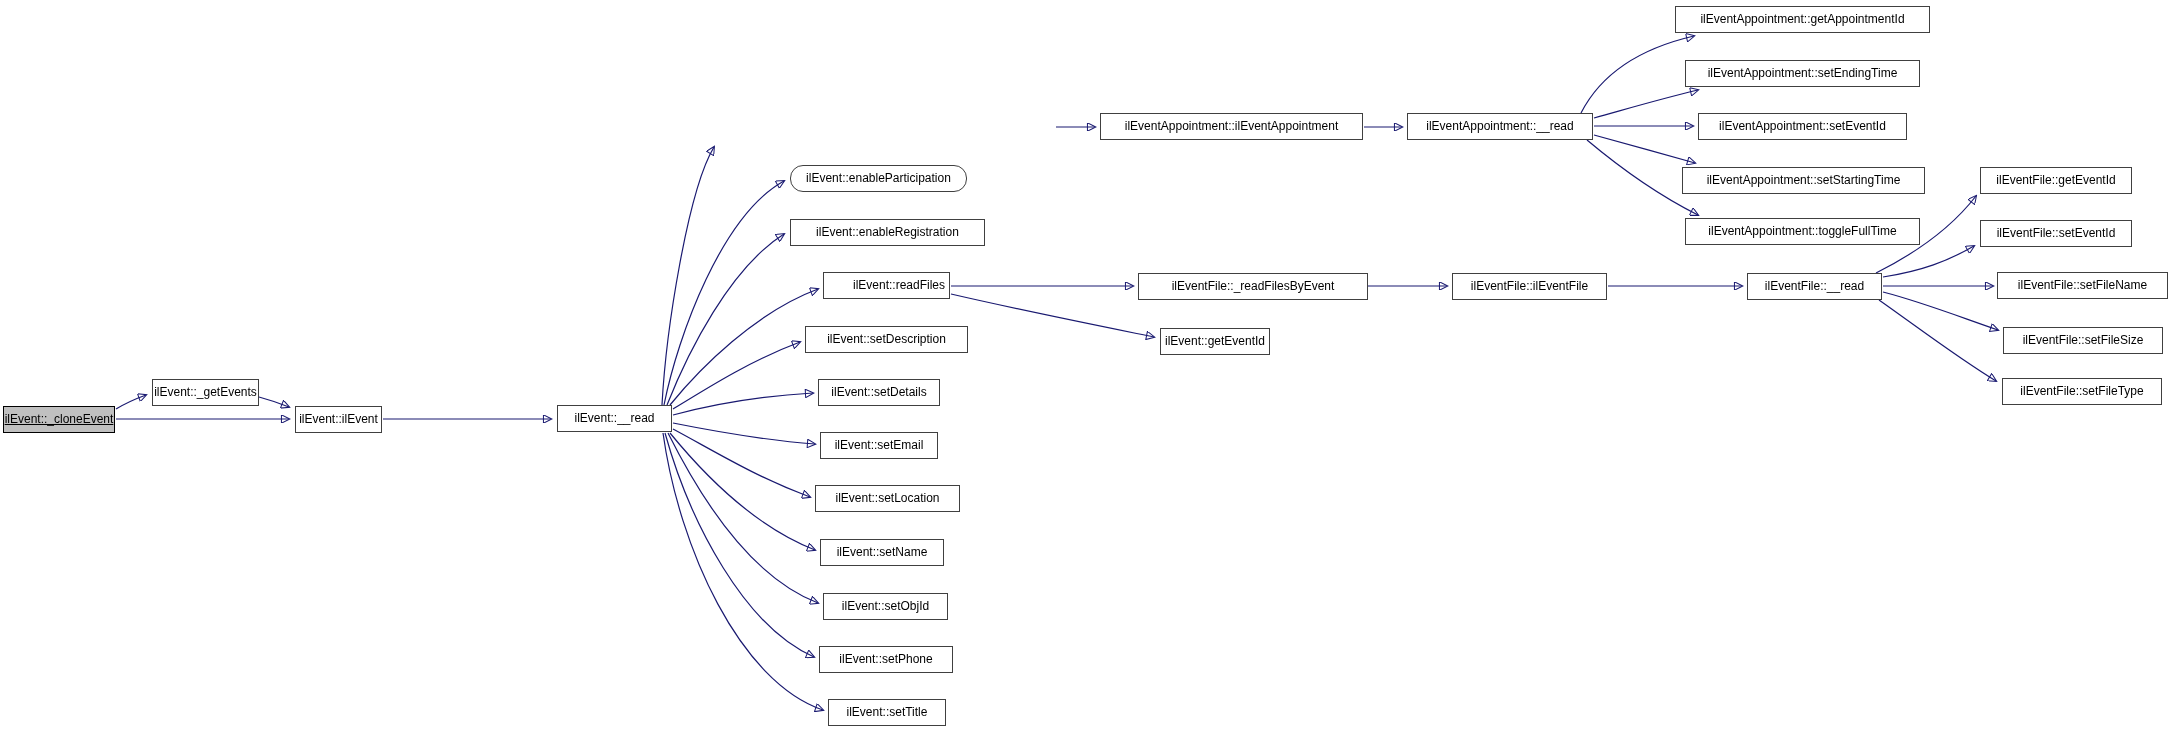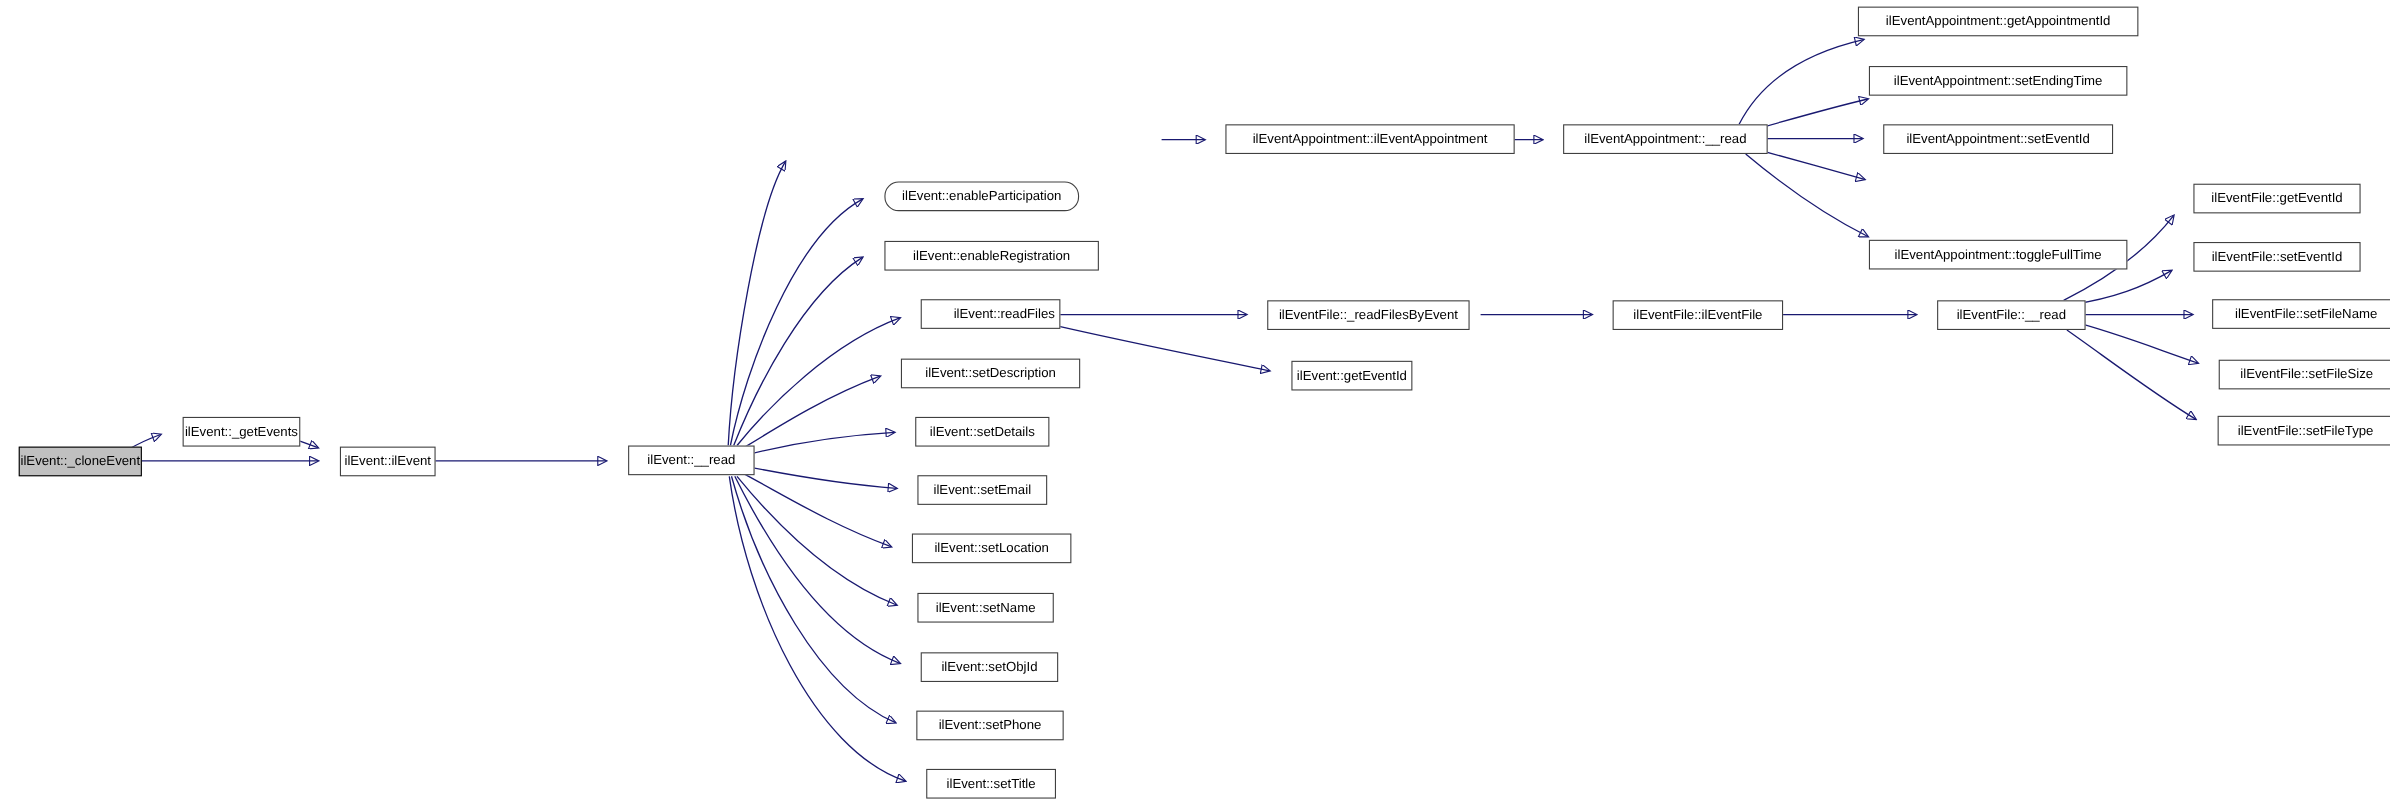--- a/index.html
+++ b/index.html
@@ -18,21 +18,20 @@
     line-height:25px;
     box-sizing:border-box;
     text-align:center;
     font-size:12px;
     color:#000000;
     background:#ffffff;
     border:1px solid #404040;
     white-space:nowrap;
     overflow:hidden;
     cursor:pointer;
-    margin-left:14px;
   }
   .node.hl{
     background:#c0c0c0;
     border:1px solid #000000;
   }
 </style>
 </head>
 <body>
 
 <div class="canvas">
@@ -70,21 +69,21 @@
     <path d="M 951,294 C 1020,310 1090,324 1154,337" marker-end="url(#arrow)"></path>
     <path d="M 1346,286 L 1447,286" marker-end="url(#arrow)"></path>
     <path d="M 1608,286 L 1742,286" marker-end="url(#arrow)"></path>
     <path d="M 1876,273 C 1918,252 1952,227 1976,196" marker-end="url(#arrow)"></path>
     <path d="M 1883,277 C 1922,271 1948,261 1974,246" marker-end="url(#arrow)"></path>
     <path d="M 1883,286 L 1993,286" marker-end="url(#arrow)"></path>
     <path d="M 1883,292 C 1922,302 1960,317 1998,330" marker-end="url(#arrow)"></path>
     <path d="M 1879,300 C 1916,326 1958,358 1996,381" marker-end="url(#arrow)"></path>
   </svg>
 
-  <div class="node hl" style="left:3px;top:406px;width:112px;">ilEvent::_cloneEvent</div>
+  <div class="node hl" style="left:3px;top:406px;width:112px;text-decoration:underline;">ilEvent::_cloneEvent</div>
   <div class="node" style="left:152px;top:379px;width:107px;">ilEvent::_getEvents</div>
   <div class="node" style="left:295px;top:406px;width:87px;">ilEvent::ilEvent</div>
   <div class="node" style="left:557px;top:405px;width:115px;">ilEvent::__read</div>
 
   <div class="node" style="left:790px;top:165px;width:177px;border-radius:13px;">ilEvent::enableParticipation</div>
   <div class="node" style="left:790px;top:219px;width:195px;">ilEvent::enableRegistration</div>
   <div class="node" style="left:823px;top:272px;width:127px;padding-left:25px;">ilEvent::readFiles</div>
   <div class="node" style="left:805px;top:326px;width:163px;">ilEvent::setDescription</div>
   <div class="node" style="left:818px;top:379px;width:122px;">ilEvent::setDetails</div>
   <div class="node" style="left:820px;top:432px;width:118px;">ilEvent::setEmail</div>
@@ -92,23 +91,24 @@
   <div class="node" style="left:820px;top:539px;width:124px;">ilEvent::setName</div>
   <div class="node" style="left:823px;top:593px;width:125px;">ilEvent::setObjId</div>
   <div class="node" style="left:819px;top:646px;width:134px;">ilEvent::setPhone</div>
   <div class="node" style="left:828px;top:699px;width:118px;">ilEvent::setTitle</div>
 
   <div class="node" style="left:1100px;top:113px;width:263px;">ilEventAppointment::ilEventAppointment</div>
   <div class="node" style="left:1407px;top:113px;width:186px;">ilEventAppointment::__read</div>
   <div class="node" style="left:1675px;top:6px;width:255px;">ilEventAppointment::getAppointmentId</div>
   <div class="node" style="left:1685px;top:60px;width:235px;">ilEventAppointment::setEndingTime</div>
   <div class="node" style="left:1698px;top:113px;width:209px;">ilEventAppointment::setEventId</div>
+  <div class="node" style="left:1682px;top:167px;width:243px;">ilEventAppointment::setStartingTime</div>
   <div class="node" style="left:1685px;top:218px;width:235px;">ilEventAppointment::toggleFullTime</div>
 
-  <div class="node" style="left:1138px;top:273px;width:184px;">ilEventFile::_readFilesByEvent</div>
+  <div class="node" style="left:1138px;top:273px;width:230px;">ilEventFile::_readFilesByEvent</div>
   <div class="node" style="left:1160px;top:328px;width:110px;">ilEvent::getEventId</div>
   <div class="node" style="left:1452px;top:273px;width:155px;">ilEventFile::ilEventFile</div>
   <div class="node" style="left:1747px;top:273px;width:135px;">ilEventFile::__read</div>
   <div class="node" style="left:1980px;top:167px;width:152px;">ilEventFile::getEventId</div>
   <div class="node" style="left:1980px;top:220px;width:152px;">ilEventFile::setEventId</div>
   <div class="node" style="left:1997px;top:272px;width:171px;">ilEventFile::setFileName</div>
   <div class="node" style="left:2003px;top:327px;width:160px;">ilEventFile::setFileSize</div>
   <div class="node" style="left:2002px;top:378px;width:160px;">ilEventFile::setFileType</div>
 
 </div>

